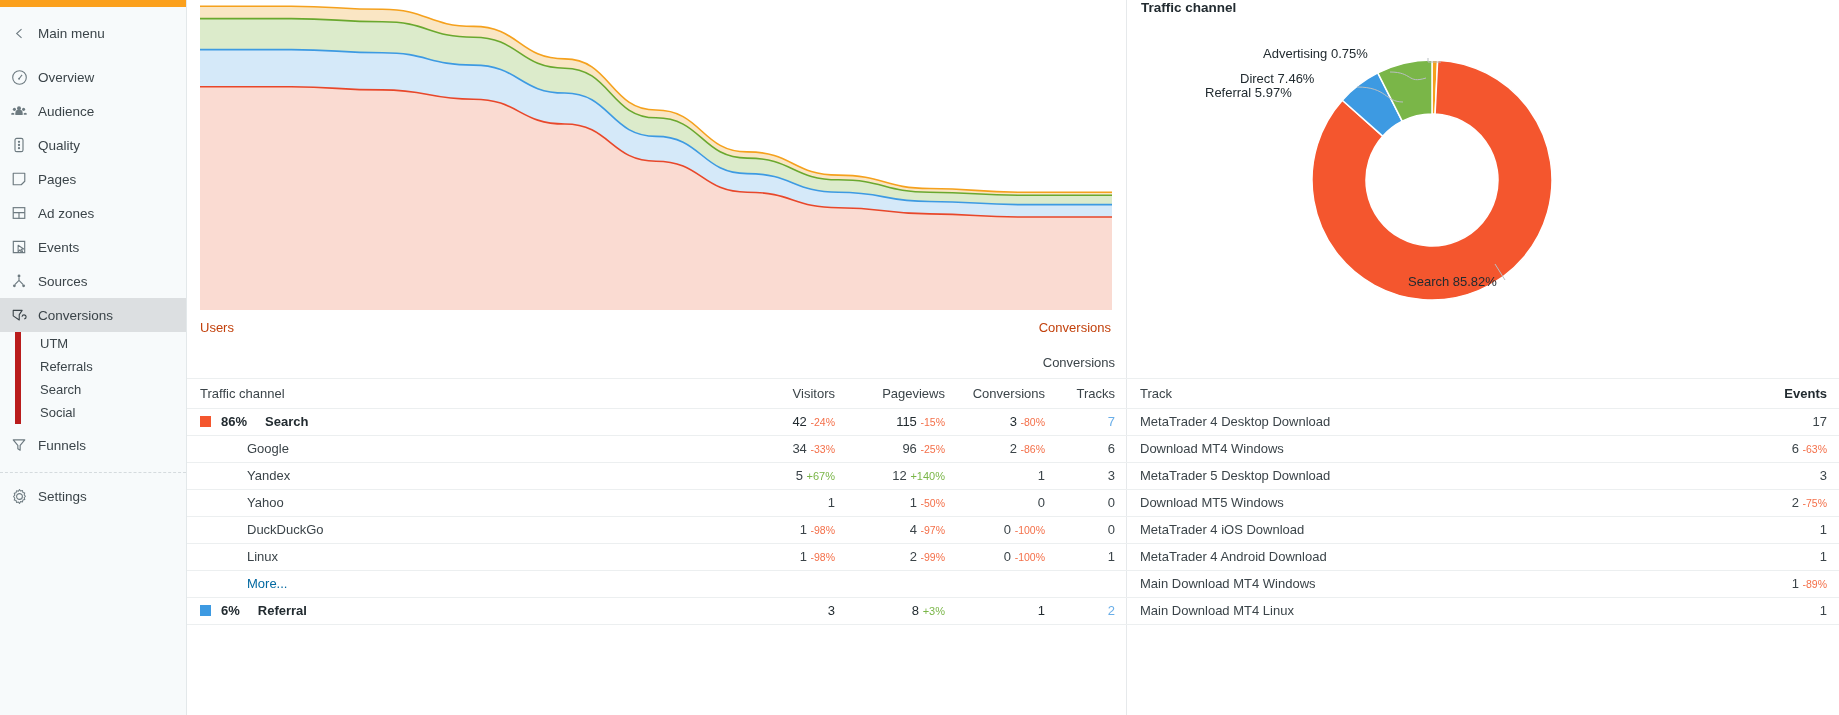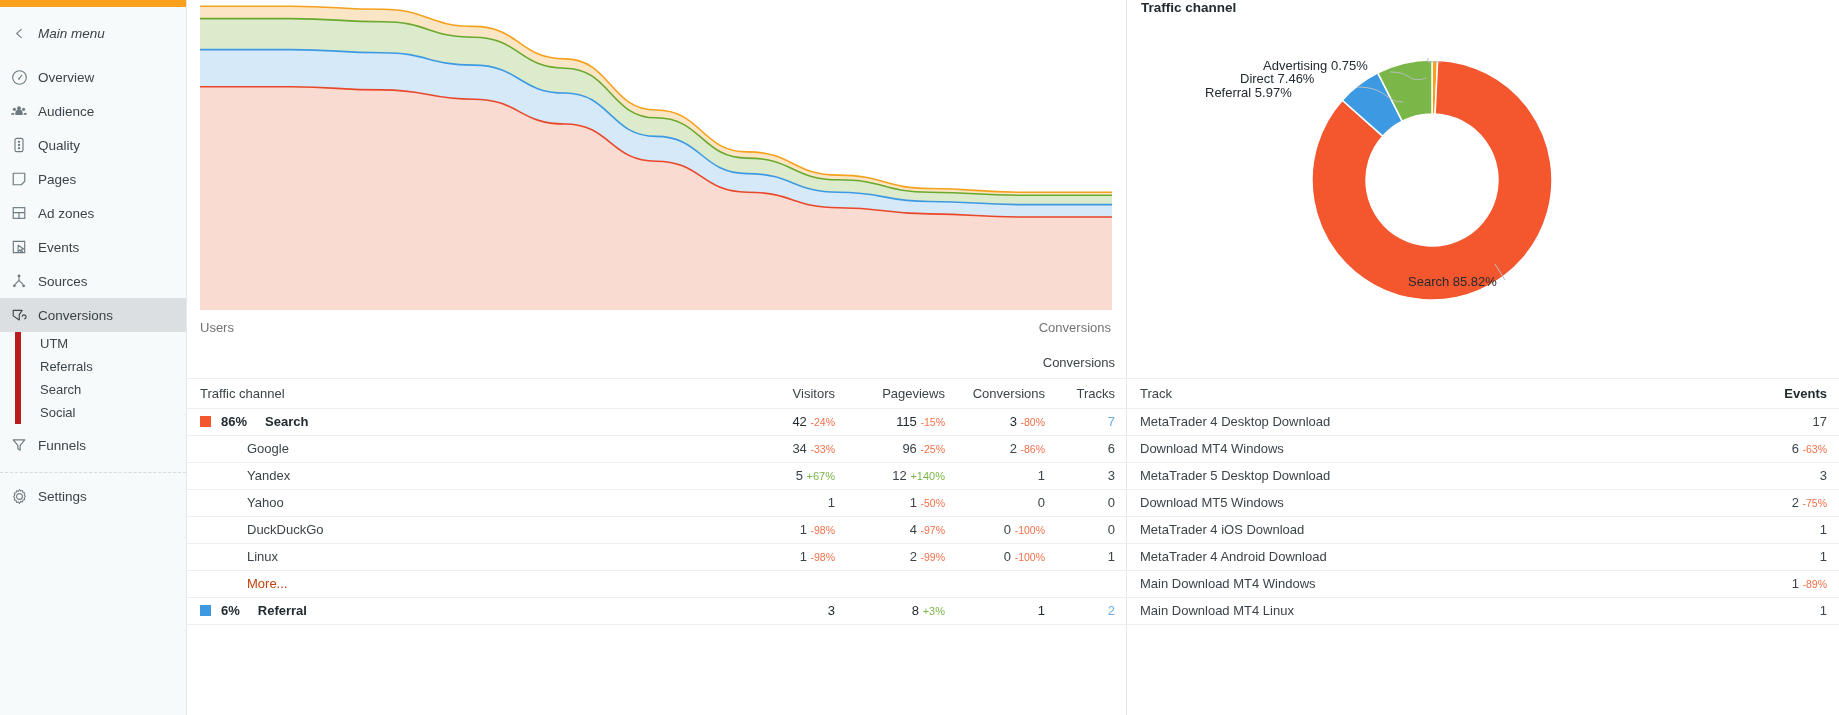--- a/index.html
+++ b/index.html
@@ -33,21 +33,21 @@
     cursor: pointer;
     white-space: nowrap;
   }
   .side-item .ico {
     width: 30px; flex: 0 0 30px;
     display: flex; align-items: center; justify-content: center;
     color: #6d7a80;
   }
   .side-item .lbl { padding-left: 4px; }
   .side-item.active { background: #dcdfe1; }
-  .side-item.main-menu { margin-top: 9px; font-style: italic; }
+  .side-item.main-menu { margin-top: 9px; }
   .side-item.spaced { margin-top: 4px; }
 
   .subgroup {
     border-left: 6px solid #b91c1c;
     margin-left: 15px;
     padding-left: 0;
   }
   .sub-item {
     height: 23px;
     display: flex; align-items: center;
@@ -79,21 +79,21 @@
     border-right: 1px solid #e6e9eb;
     height: 348px;
   }
   #areaWrap {
     position: absolute;
     left: 13px; top: 0px;
     width: 912px; height: 310px;
   }
   .axis-label {
     position: absolute;
-    font-size: 13px; color: #737373;
+    font-size: 13px; color: #c2410c;
   }
   #lbl-users { left: 13px; top: 320px; }
   #lbl-conv { right: 15px; top: 320px; }
 
   
   #donut-panel {
     flex: 1 1 auto;
     position: relative;
     background: #fff;
     height: 348px;
@@ -138,21 +138,21 @@
     vertical-align: -1px;
   }
   .pct { font-weight: bold; color: #222b30; font-size: 13px; }
   .grpname { font-weight: bold; color: #222b30; }
   .sub-name { padding-left: 60px; }
   .grp-cell { padding-left: 13px; }
   .big { font-weight: normal; color: #222b30; }
   .delta-neg { color: #f4704a; font-size: 10.5px; }
   .delta-pos { color: #7ab648; font-size: 11px; }
   .link { color: #6aaee8; cursor: pointer; }
-  .more { color: #c2410c; cursor: pointer; padding-left: 60px; }
+  .more { color: #0369a1; cursor: pointer; padding-left: 60px; }
   .hdr-bold { font-weight: bold; color: #222b30; }
 </style>
 </head>
 <body>
 
 <div id="sidebar">
   <div class="side-topbar"></div>
 
   <div class="side-item main-menu">
     <span class="ico">
@@ -308,21 +308,21 @@
       <svg id="donutSvg" width="420" height="330" viewBox="0 0 420 330">
           <path d="M 205 50 A 120 120 0 0 1 210.65277408515712 50.133215004563596 L 208.1090257468364 104.07326825250998 A 66 66 0 0 0 205 104 Z" fill="#f5a11d" stroke="#ffffff" stroke-width="1.5"></path>
           <path d="M 210.65277408515712 50.133215004563596 A 120 120 0 1 1 115.33657332529674 90.24744570266034 L 155.6851153289132 126.13609513646318 A 66 66 0 1 0 208.1090257468364 104.07326825250998 Z" fill="#f4562e" stroke="#ffffff" stroke-width="1.5"></path>
           <path d="M 115.33657332529674 90.24744570266034 A 120 120 0 0 1 150.79003304426655 62.942634617424446 L 175.1845181743466 111.11844903958345 A 66 66 0 0 0 155.6851153289132 126.13609513646318 Z" fill="#3d9ae2" stroke="#ffffff" stroke-width="1.5"></path>
           <path d="M 150.79003304426655 62.942634617424446 A 120 120 0 0 1 204.99999999999997 50 L 205 104 A 66 66 0 0 0 175.1845181743466 111.11844903958345 Z" fill="#7ab648" stroke="#ffffff" stroke-width="1.5"></path>
           <path d="M 201 48 L 201 52 L 214 52" fill="none" stroke="#b9bfc2" stroke-width="1"></path>
           <path d="M 163 62 C 186 62 180 74 199 68" fill="none" stroke="#b9bfc2" stroke-width="1"></path>
           <path d="M 130 77 C 160 77 158 92 176 92" fill="none" stroke="#b9bfc2" stroke-width="1"></path>
           <path d="M 268 254 L 278 270" fill="none" stroke="#b9bfc2" stroke-width="1"></path>
         </svg>
-      <div class="pie-lbl" id="lbl-adv" style="left:136px; top:58px;">Advertising 0.75%</div>
+      <div class="pie-lbl" id="lbl-adv" style="left:136px; top:46px;">Advertising 0.75%</div>
       <div class="pie-lbl" id="lbl-dir" style="left:113px; top:71px;">Direct 7.46%</div>
       <div class="pie-lbl" id="lbl-ref" style="left:78px; top:85px;">Referral 5.97%</div>
       <div class="pie-lbl" id="lbl-sea" style="left:281px; top:274px;">Search 85.82%</div>
     </div>
   </div>
 
   <div class="tables-row">
 
     <div id="tbl-left">
       <table>

